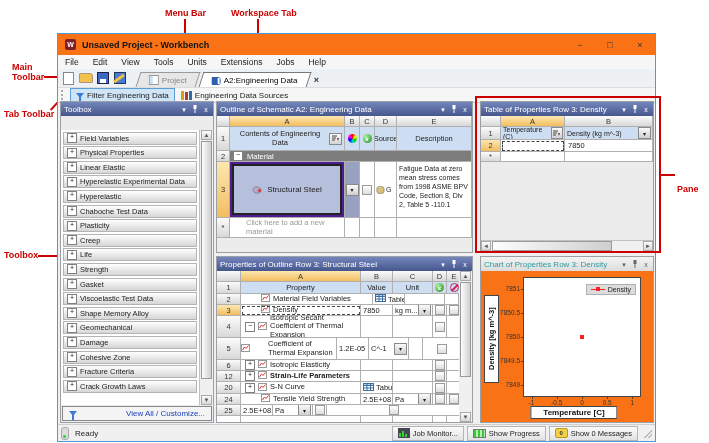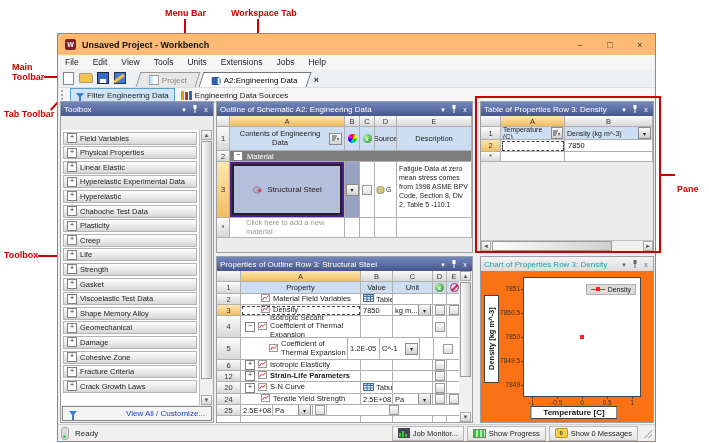--- a/index.html
+++ b/index.html
@@ -5,21 +5,21 @@
   html,body{margin:0;padding:0;background:#fff;}
   .canvas{position:relative;width:709px;height:443px;background:#fff;font-family:"Liberation Sans",sans-serif;overflow:hidden;}
 
   
   .ann{position:absolute;color:#cc0000;font-weight:bold;font-size:9px;line-height:10px;white-space:nowrap;}
   .ann-line{position:absolute;background:#cc0000;}
   .red-rect{position:absolute;border:2px solid #cc0000;left:475px;top:96px;width:182px;height:153px;pointer-events:none;}
 
   
   .win{position:absolute;left:57px;top:33px;width:597px;height:407px;border:1px solid #4a9ade;background:#f0f0f0;}
-  .titlebar{position:absolute;left:0;top:0;right:0;height:21px;background:#fdba74;display:flex;align-items:center;}
+  .titlebar{position:absolute;left:0;top:0;right:0;height:21px;background:#f97316;display:flex;align-items:center;}
   .app-icon{width:11px;height:11px;background:#7d1f24;border-radius:2px;color:#fff;font-size:7px;font-weight:bold;display:flex;align-items:center;justify-content:center;margin:0 6px 0 7px;}
   .title-text{font-size:9px;font-weight:bold;color:#111;}
   .win-ctrls{margin-left:auto;display:flex;height:100%;}
   .wc{width:30px;display:flex;align-items:center;justify-content:center;font-size:9px;color:#333;}
   .menubar{position:absolute;left:0;top:21px;right:0;height:14px;background:#f6f6f6;display:flex;align-items:center;font-size:8.5px;color:#222;}
   .menu-item{padding:0 7px;}
   .toolbar{position:absolute;left:0;top:35px;right:0;height:18px;background:#eef1f4;display:flex;align-items:flex-end;}
   .tb-icons{display:flex;align-items:center;height:100%;padding-left:2px;}
   .tbtn{width:17px;height:15px;display:flex;align-items:center;justify-content:center;}
   .ico-new{width:9px;height:11px;background:#fff;border:1px solid #888;}
@@ -474,21 +474,21 @@
             <div class="c blue" style="width:14px;">
                 <span class="greenball">x</span>
               </div>
             <div class="c blue" style="flex:1;">
                 <span class="redsup"></span>
               </div>
           </div>
 
         <div class="r" style="height: 11px;">
               <div class="c num" style="width: 24px;">2</div>
-              <div class="c" style="width: 120px; padding-left: 20px; gap: 3px;">
+              <div class="c" style="width: 132px; padding-left: 20px; gap: 3px;">
                 <span class="propicon"><svg width="9" height="8" viewBox="0 0 9 8">
                     <rect x="0.5" y="0.5" width="8" height="7" fill="#fff" stroke="#999"></rect>
                     <polyline points="1.5,6 3.5,3 5,4.5 7.5,1.5" fill="none" stroke="#d33" stroke-width="1"></polyline>
                   </svg></span>
                 <span style="white-space: normal; line-height: 1.1;">Material Field Variables</span>
               </div>
               <div class="c" style="width: 32px; padding-left: 2px; gap: 2px;">
                 <span class="propicon"><svg width="11" height="8" viewBox="0 0 11 8">
                     <rect x="0.5" y="0.5" width="10" height="7" fill="#fff" stroke="#3a6ea5"></rect>
                     <rect x="0.5" y="0.5" width="10" height="2" fill="#b9d4ee" stroke="#3a6ea5"></rect>
@@ -537,21 +537,21 @@
               </div>
               <div class="c" style="width: 32px; padding-left: 2px; gap: 2px;"></div>
               <div class="c" style="width: 40px; padding-left: 2px;"></div>
               <div class="c" style="width: 14px;">
                 <span class="cb"></span>
               </div>
               <div class="c" style="flex: 1 1 0%;"></div>
             </div>
             <div class="r" style="height: 22px;">
               <div class="c num" style="width: 24px;">5</div>
-              <div class="c" style="width: 107px; padding-left: 28px; gap: 3px;">
+              <div class="c" style="width: 96px; gap: 18px;">
                 <span class="propicon"><svg width="9" height="8" viewBox="0 0 9 8">
                     <rect x="0.5" y="0.5" width="8" height="7" fill="#fff" stroke="#999"></rect>
                     <polyline points="1.5,6 3.5,3 5,4.5 7.5,1.5" fill="none" stroke="#d33" stroke-width="1"></polyline>
                   </svg></span>
                 <span style="white-space: normal; line-height: 1.1;">Coefficient of Thermal Expansion</span>
               </div>
               <div class="c" style="width: 32px; padding-left: 2px; gap: 2px;">
                 <span>1.2E-05</span>
               </div>
               <div class="c" style="width: 40px; padding-left: 2px;">

